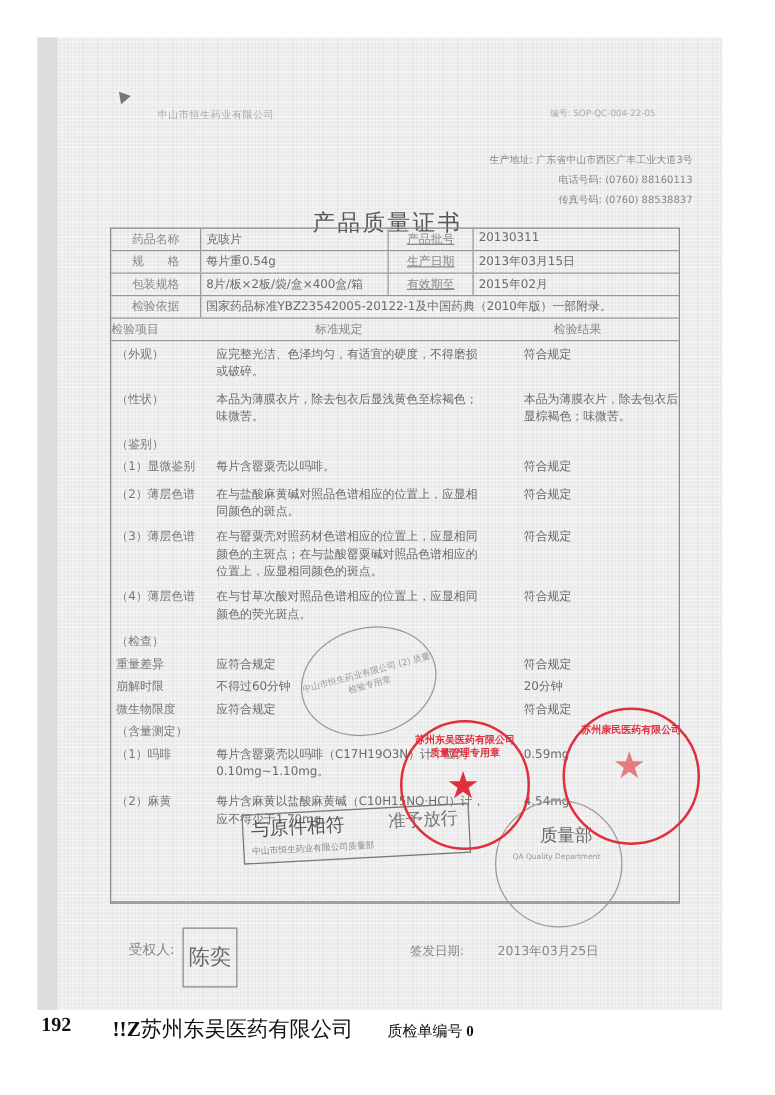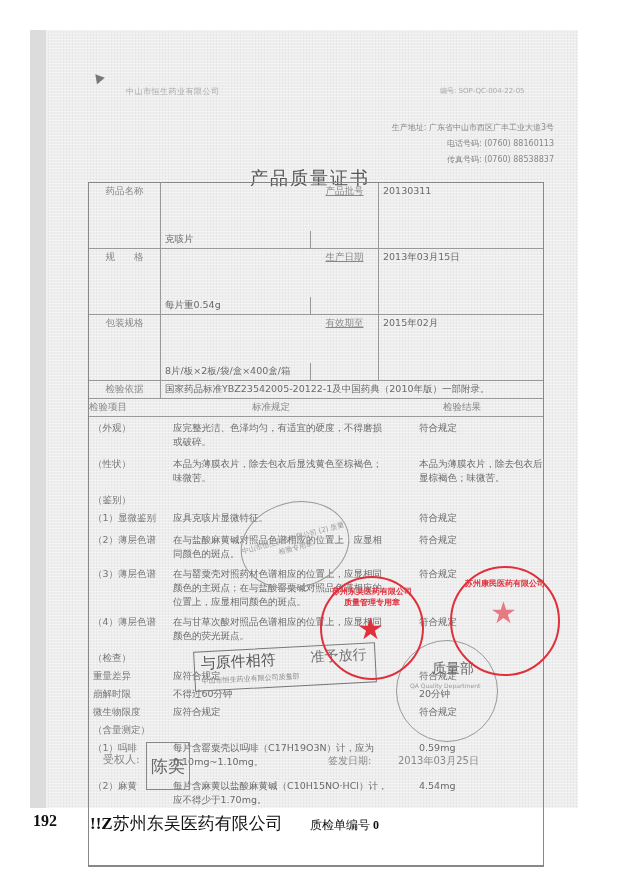--- a/index.html
+++ b/index.html
@@ -14,21 +14,21 @@
   .company-top { position:absolute; left:126px; top:86px; font-size:8px; color:#aaa; letter-spacing:0.5px;text-align:center; }
   .doc-no { position:absolute; left:440px; top:86px; font-size:7px; color:#aaa; }
   .addr { position:absolute; right:66px; font-size:8px; color:#888; text-align:center; white-space:nowrap; }
   .title { position:absolute; left:0; width:620px; top:166px; text-align:center; font-size:18px; color:#555;
            font-family:"DejaVu Serif", serif; letter-spacing:2px; }
 
   .tbl { position:absolute; left:88px; top:182px; width:456px; border:1px solid #888; box-sizing:border-box; }
   .row { display:flex; border-bottom:1px solid #999; font-size:9.5px; color:#6a6a6a; }
   .row:last-child { border-bottom:none; }
   .c1 { width:72px; text-align:center; border-right:1px solid #999; padding:2px 0; box-sizing:border-box; color:#888; }
-  .c2 { width:150px; border-right:1px solid #999; padding:2px 4px; box-sizing:border-box;margin-top:48px; }
+  .c2 { width:150px; border-right:1px solid #999; padding:2px 4px; box-sizing:border-box; }
   .c3 { width:68px; text-align:center; border-right:1px solid #999; padding:2px 0; box-sizing:border-box; color:#888;text-decoration:underline; }
   .c4 { flex:1; padding:2px 4px; box-sizing:border-box; }
   .cwide { flex:1; padding:2px 4px; }
   .hdr .h1 { width:72px; text-align:left; color:#888; padding:2px 0; }
   .hdr .h2 { width:220px; text-align:center; color:#888; padding:2px 0; }
   .hdr .h3 { flex:1; text-align:center; color:#888; padding:2px 0; }
 
   .body { position:relative; height:448px; border-bottom:1px solid #888; }
   .item { position:absolute; left:0; width:456px; font-size:9.5px; color:#6a6a6a; line-height:14px; }
   .item .n { position:absolute; left:4px; width:74px; color:#777; }
@@ -109,21 +109,21 @@
     <div class="item" style="top:40px">
       <span class="n">（性状）</span>
       <span class="s">本品为薄膜衣片，除去包衣后显浅黄色至棕褐色；味微苦。</span>
       <span class="r">本品为薄膜衣片，除去包衣后显棕褐色；味微苦。</span>
     </div>
     <div class="item" style="top:76px">
       <span class="n">（鉴别）</span>
     </div>
     <div class="item" style="top:94px">
       <span class="n">（1）显微鉴别</span>
-      <span class="s">应具克咳片显微特征。</span>
+      <span class="s">每片含罂粟壳以吗啡。</span>
       <span class="r">符合规定</span>
     </div>
     <div class="item" style="top:116px">
       <span class="n">（2）薄层色谱</span>
       <span class="s">在与盐酸麻黄碱对照品色谱相应的位置上，应显相同颜色的斑点。</span>
       <span class="r">符合规定</span>
     </div>
     <div class="item" style="top:150px">
       <span class="n">（3）薄层色谱</span>
       <span class="s">在与罂粟壳对照药材色谱相应的位置上，应显相同颜色的主斑点；在与盐酸罂粟碱对照品色谱相应的位置上，应显相同颜色的斑点。</span>

